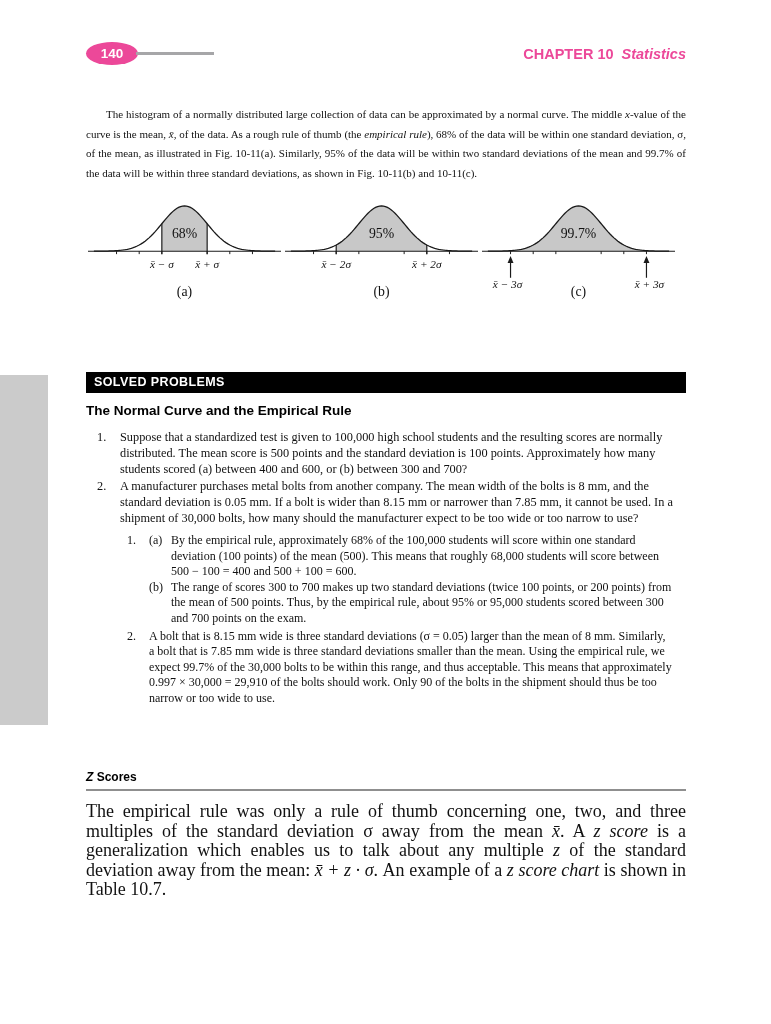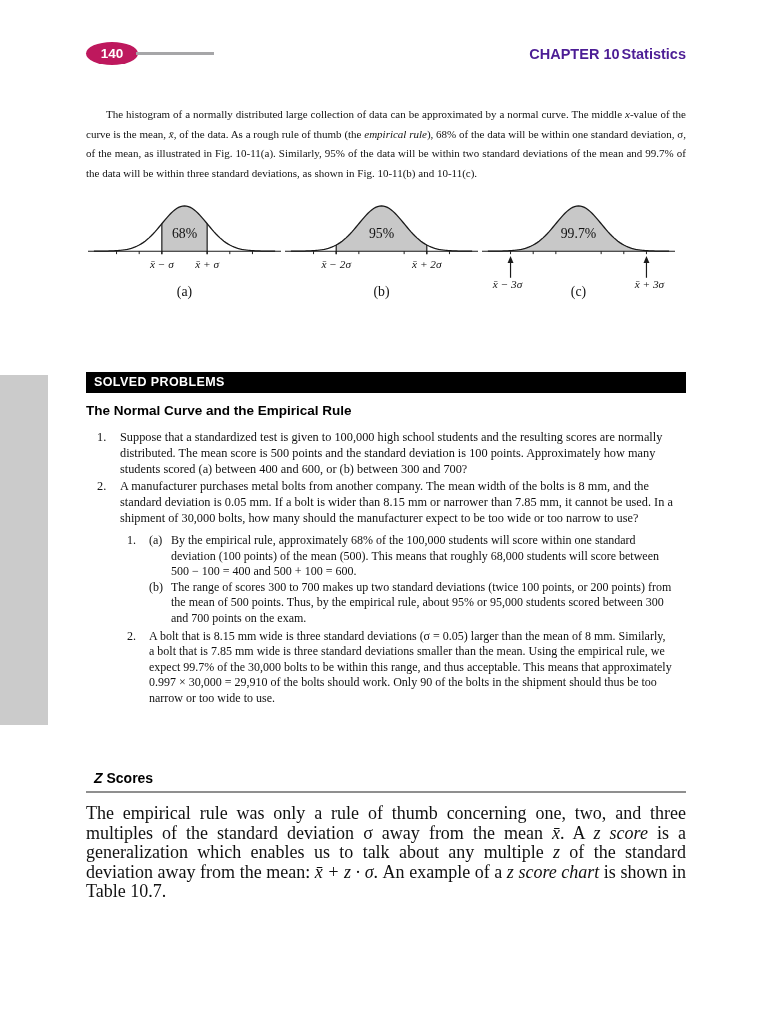--- a/index.html
+++ b/index.html
@@ -6,27 +6,27 @@
   body{background:#e8e8e8;}
   .page{
     position:relative; width:771px; height:1024px; background:#ffffff;
     overflow:hidden; font-family:"Liberation Serif", serif; color:#111;
   }
   
   .margin-bar{position:absolute; left:0; top:375px; width:48px; height:350px; background:#cbcbcb;}
 
   
   .header{position:absolute; left:86px; top:42px; width:600px; display:flex; align-items:center;}
-  .badge{width:52px; height:23px; background:#be185d; border-radius:50%;
+  .badge{width:52px; height:23px; background:#ec4899; border-radius:50%;
     color:#fff; font-family:"Liberation Sans", sans-serif; font-weight:bold; font-size:13.5px;
     display:flex; align-items:center; justify-content:center;}
   .badge-tail{width:78px; height:3px; background:#a6a6a8; margin-left:-2px;}
   .header-right{margin-left:auto; font-family:"Liberation Sans", sans-serif; font-weight:bold;
-    color:#4c1d95; font-size:14.5px; display:flex; align-items:baseline; gap:2px;}
-  .chapter-title{}
+    color:#ec4899; font-size:14.5px; display:flex; align-items:baseline; gap:8px;}
+  .chapter-title{font-style:italic;}
 
   
   .intro{position:absolute; left:86px; top:94px; width:600px; font-size:11px; line-height:19.5px;
     text-align:justify;}
   .intro .ind{display:inline-block; width:20px;}
 
   
   .figure-row{position:absolute; left:86px; top:197px; width:604px; display:flex; justify-content:flex-start;}
   .figure-row svg{display:block;}
   .pct{font-family:"Liberation Serif", serif; font-size:14px; fill:#111;}
@@ -46,21 +46,21 @@
   .problem{display:grid; grid-template-columns:23px 1fr; padding-left:11px;}
 
   .answers{position:absolute; left:127px; top:533px; width:545px; font-size:12px; line-height:15.6px;}
   .answers-heading{font-family:"Liberation Sans", sans-serif; font-weight:bold; font-style:italic;
     font-size:13px; margin:0 0 8px -7px; color:#000;}
   .answer{display:grid; grid-template-columns:22px 1fr; margin-bottom:2px;}
   .answer-part{display:grid; grid-template-columns:22px 1fr;}
 
   
   .zscores{position:absolute; left:86px; top:770px; width:600px;}
-  .z-heading{font-family:"Liberation Sans", sans-serif; font-weight:bold; font-size:14px; color:#000;margin-left:8px;}
+  .z-heading{font-family:"Liberation Sans", sans-serif; font-weight:bold; font-size:12px; color:#000;}
   .z-heading .zi{font-style:italic;}
   .z-rule{height:2px; background:#8f8f8f; margin-top:5px;}
   .z-para{margin-top:11px; font-size:18px; line-height:19.5px; text-align:justify;}
 </style>
 </head>
 <body>
 
 <div class="page">
 
   <div class="margin-bar"></div>

